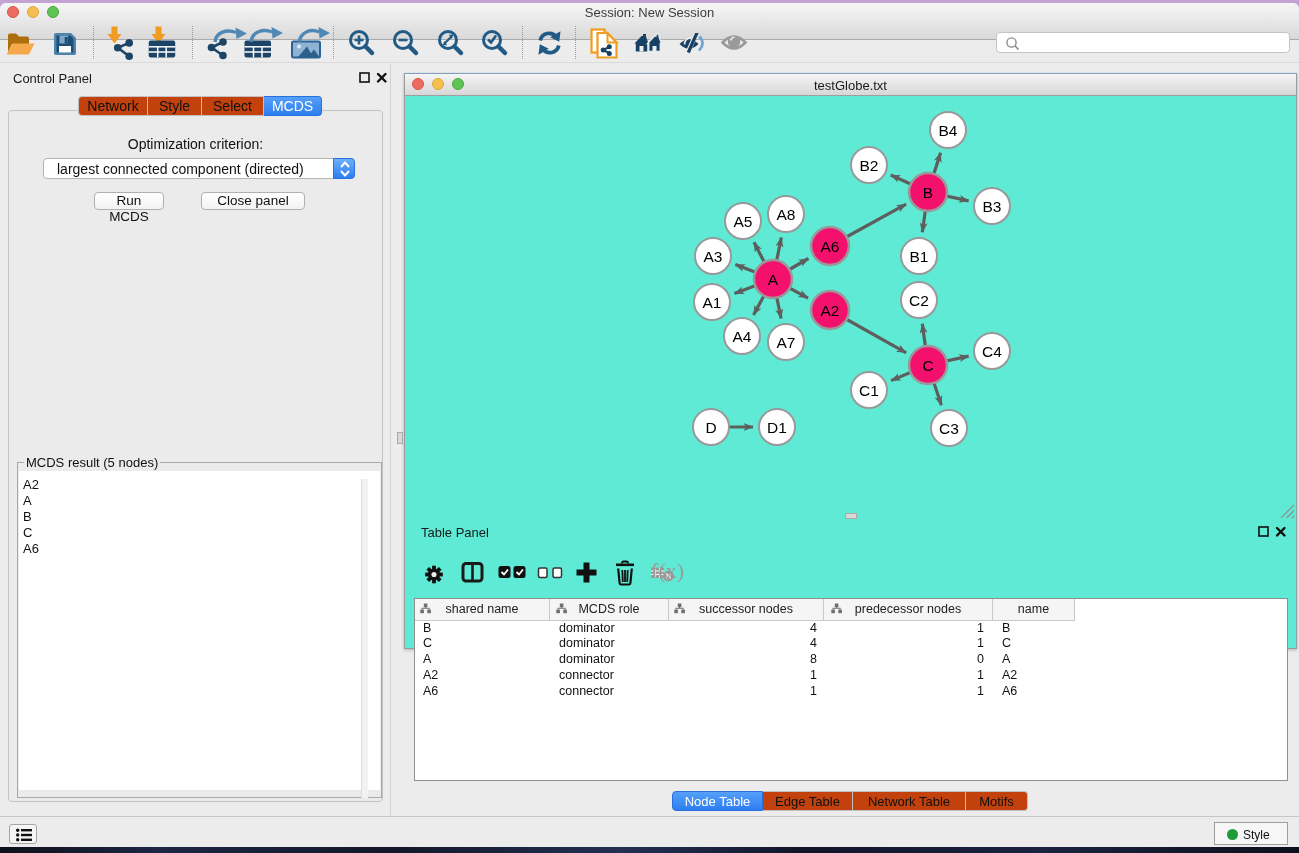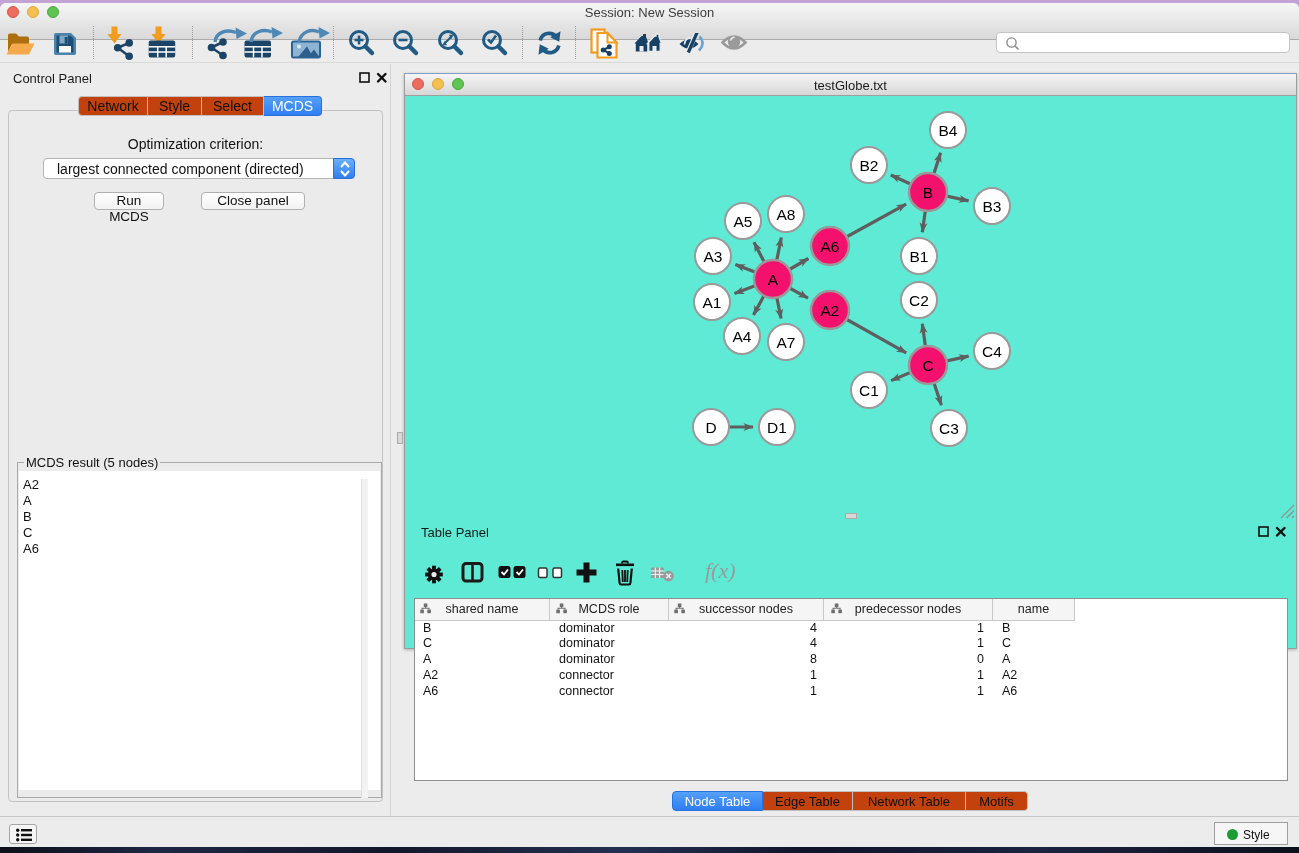--- a/index.html
+++ b/index.html
@@ -433,21 +433,21 @@
           <line x1="3" y1="9.5" x2="16" y2="9.5"></line>
         <line x1="7.3" y1="2.5" x2="7.3" y2="13"></line>
           <line x1="11.6" y1="2.5" x2="11.6" y2="13"></line>
       </g>
       <circle cx="20.5" cy="11" r="5.3" fill="#9a9a9a"></circle>
       <g stroke="#ececec" stroke-width="1.6">
         <line x1="18.3" y1="8.8" x2="22.7" y2="13.2"></line>
           <line x1="22.7" y1="8.8" x2="18.3" y2="13.2"></line>
       </g>
     </svg>
-    <div style="position:absolute; left:705px; top:555px; font-family:'Liberation Serif',serif; font-style:italic; font-size:22px; color:#9a9a9a;">f(x)</div>
+    <div style="position:absolute; left:651px; top:555px; font-family:'Liberation Serif',serif; font-size:22px; color:#9a9a9a;">f(x)</div>
   </div>
   <div id="tbl">
     <div id="tbl-head" style="width:660px;">
       <div class="hcell" style="left:0; width:135px;">shared name</div>
       <div class="hcell" style="left:135px; width:119px;">MCDS role</div>
       <div class="hcell" style="left:254px; width:155px;">successor nodes</div>
       <div class="hcell" style="left:409px; width:169px;">predecessor nodes</div>
       <div class="hcell" style="left:578px; width:82px;">name</div>
     </div>
     <svg class="htree" style="left:5px;" width="12" height="12">

